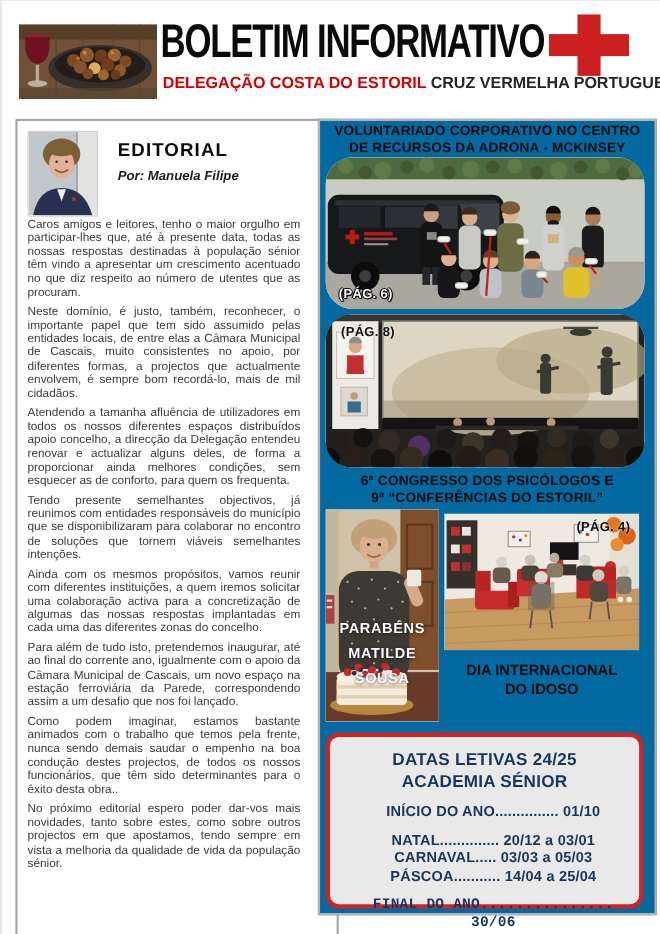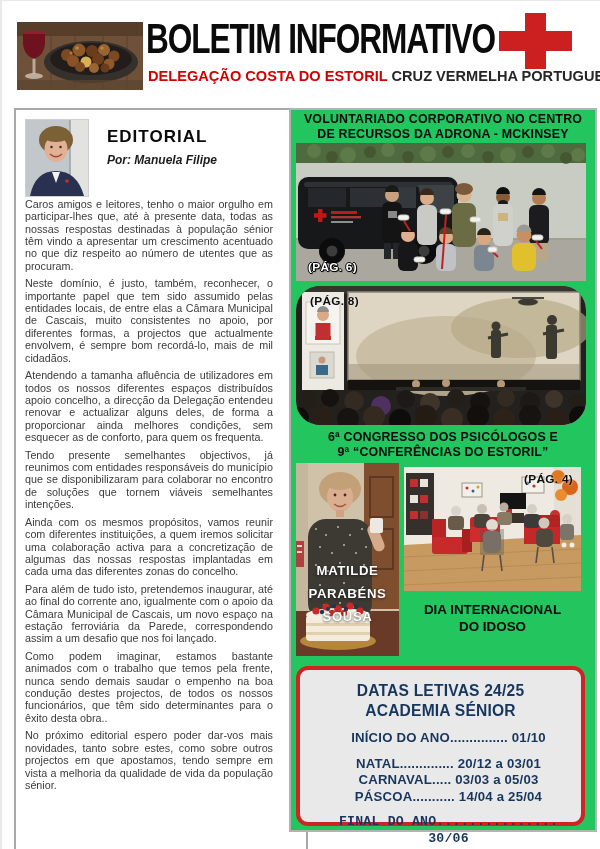--- a/index.html
+++ b/index.html
@@ -24,21 +24,21 @@
   .portrait{position:absolute;left:0;top:0;width:62px;height:76px;overflow:hidden;border:1px solid #cfcfcf;}
   .ed-title{position:absolute;left:82px;top:8px;font-size:17px;font-weight:bold;
             letter-spacing:1px;color:#0a0a0a;}
   .ed-byline{position:absolute;left:82px;top:34px;font-size:12px;font-weight:bold;
              font-style:italic;color:#1c1c1c;}
   .ed-body{position:absolute;left:9px;top:88px;width:248px;}
   .ed-body p{margin:0 0 5.4px;font-size:10.75px;line-height:12.35px;color:#3b3b3b;
              text-align:justify;}
   
   .right-col{position:absolute;left:289px;top:108px;width:304px;height:720px;
-             border:2px solid #b3b3b3;background:#22c55e;}
+             border:2px solid #b3b3b3;background:#0369a1;}
   .story-title{position:absolute;left:0;width:100%;text-align:center;font-weight:bold;
                color:#0a0a0a;font-size:12.4px;line-height:14.6px;letter-spacing:.2px;}
   .st1{top:2px;}
   .st2{top:320px;}
   .photo{position:absolute;overflow:hidden;background:#ddd;}
   .ph1{left:5px;top:33px;width:290px;height:138px;}
   .ph2{left:5px;top:176px;width:290px;height:139px;}
   .ph3{left:5px;top:353px;width:103px;height:193px;}
   .ph4{left:113px;top:357px;width:177px;height:124px;}
   .pag-ref{position:absolute;font-weight:bold;font-size:11.8px;letter-spacing:.3px;}
@@ -153,21 +153,21 @@
     </div>
   </section>
 
   <section class="right-col">
 
     <div class="story-title st1">
       <span>VOLUNTARIADO CORPORATIVO NO CENTRO</span><br>
       <span>DE RECURSOS DA ADRONA - MCKINSEY</span>
     </div>
 
-    <figure class="photo ph1" style="margin:0;">
+    <figure class="photo ph1" style="margin:0;border-radius:25px;">
       <svg width="290" height="138" viewBox="0 0 290 138">
         <rect width="290" height="138" fill="#c9ccc3"></rect>
         <rect width="290" height="20" fill="#4f6a3e"></rect>
         <g fill="#5d7a48">
             <circle cx="18" cy="8" r="7"></circle>
             <circle cx="52" cy="12" r="8"></circle>
             <circle cx="92" cy="7" r="7"></circle>
             <circle cx="132" cy="11" r="8"></circle>
             <circle cx="172" cy="8" r="7"></circle>
             <circle cx="212" cy="12" r="8"></circle>
@@ -397,22 +397,22 @@
         </g>
         <g fill="#263450">
           <circle cx="26" cy="149" r="2.2"></circle>
             <circle cx="38" cy="143" r="2.2"></circle>
             <circle cx="50" cy="146" r="2.2"></circle>
           <circle cx="60" cy="144" r="2.2"></circle>
             <circle cx="32" cy="146" r="2"></circle>
         </g>
       </svg>
       <div class="overlay-name">
+        <div>PARABÉNS</div>
         <div>MATILDE</div>
-        <div>PARABÉNS</div>
         <div>SOUSA</div>
       </div>
     </figure>
 
     <figure class="photo ph4" style="margin:0;">
       <svg width="177" height="124" viewBox="0 0 177 124">
         <rect width="177" height="124" fill="#eeeae2"></rect>
         <rect x="150" width="27" height="124" fill="#e4e0d6"></rect>
         <polygon points="0,78 177,68 177,124 0,124" fill="#c79a62"></polygon>
         <g stroke="#b58850" stroke-width="1" opacity=".8">

